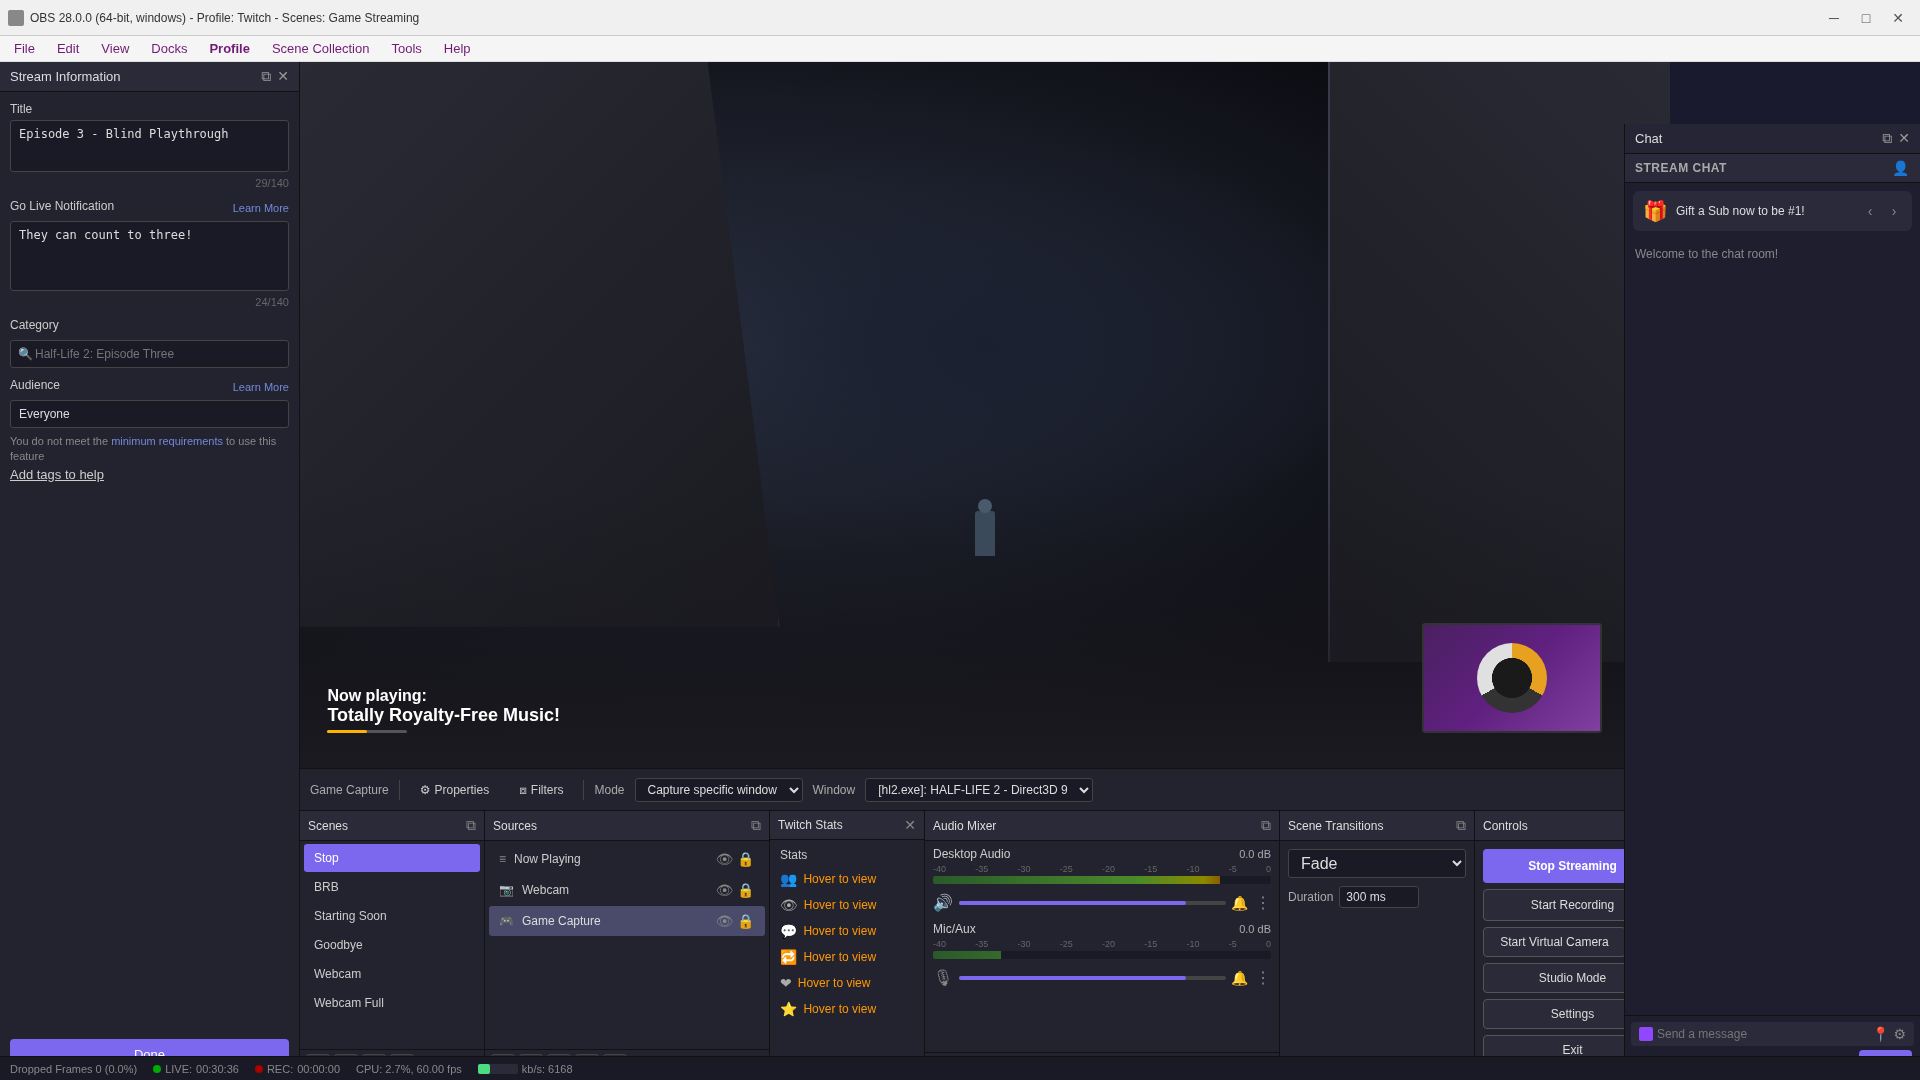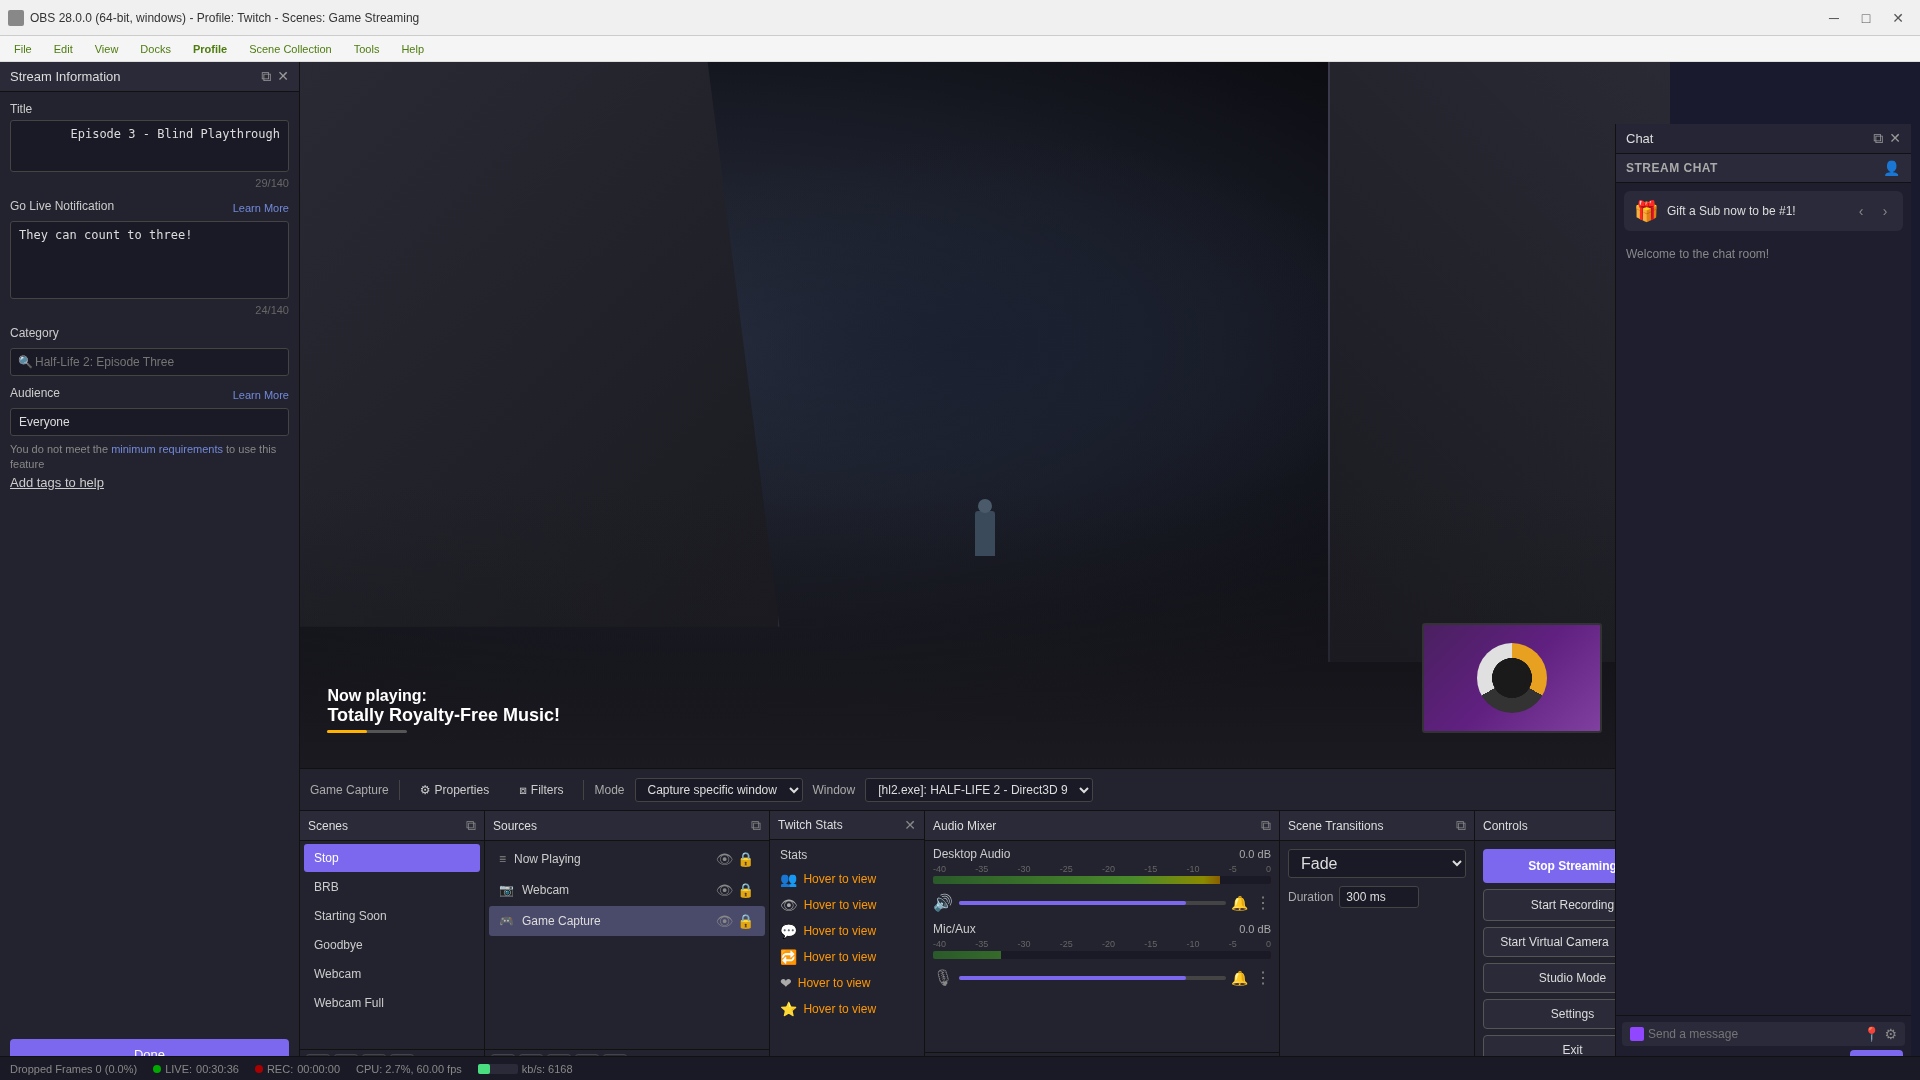--- a/index.html
+++ b/index.html
@@ -61,22 +61,22 @@
       height: 26px;
       background: #f5f5f5;
       display: flex;
       align-items: center;
       padding: 0 4px;
       border-bottom: 1px solid #ddd;
       gap: 2px;
     }
     .menu-item {
       padding: 2px 10px;
-      font-size: 11px;
-      color: #4d7c0f;
+      font-size: 13px;
+      color: #701a75;
       cursor: pointer;
       border-radius: 3px;
     }
 
     
     .app-body {
       display: flex;
       height: calc(1080px - 36px - 26px);
     }
 
@@ -128,21 +128,20 @@
 
     .text-input {
       width: 100%;
       background: #1a1a26;
       border: 1px solid #444;
       border-radius: 3px;
       padding: 6px 8px;
       color: #ddd;
       font-size: 12px;
       resize: none;
-      text-align: right;
     }
 
     .char-count {
       text-align: right;
       font-size: 11px;
       color: #666;
       margin-top: 2px;
     }
 
     .field-row {
@@ -154,21 +153,21 @@
     }
 
     .learn-more {
       color: #7289da;
       font-size: 11px;
       cursor: pointer;
     }
 
     .notification-textarea {
       width: 100%;
-      height: 78px;
+      height: 70px;
       background: #1a1a26;
       border: 1px solid #444;
       border-radius: 3px;
       padding: 6px 8px;
       color: #ddd;
       font-size: 12px;
       resize: none;
     }
 
     .category-input-wrap {
@@ -814,21 +813,21 @@
 
     
     .chat-panel {
       width: 296px;
       background: #1e1e2e;
       border-left: 1px solid #111;
       flex-shrink: 0;
       display: flex;
       flex-direction: column;
       position: absolute;
-      right: 9px;
+      right: 0;
       top: 62px;
       bottom: 0;
     }
     .chat-header {
       display: flex;
       align-items: center;
       justify-content: space-between;
       padding: 6px 10px;
       background: #252535;
       border-bottom: 1px solid #111;

